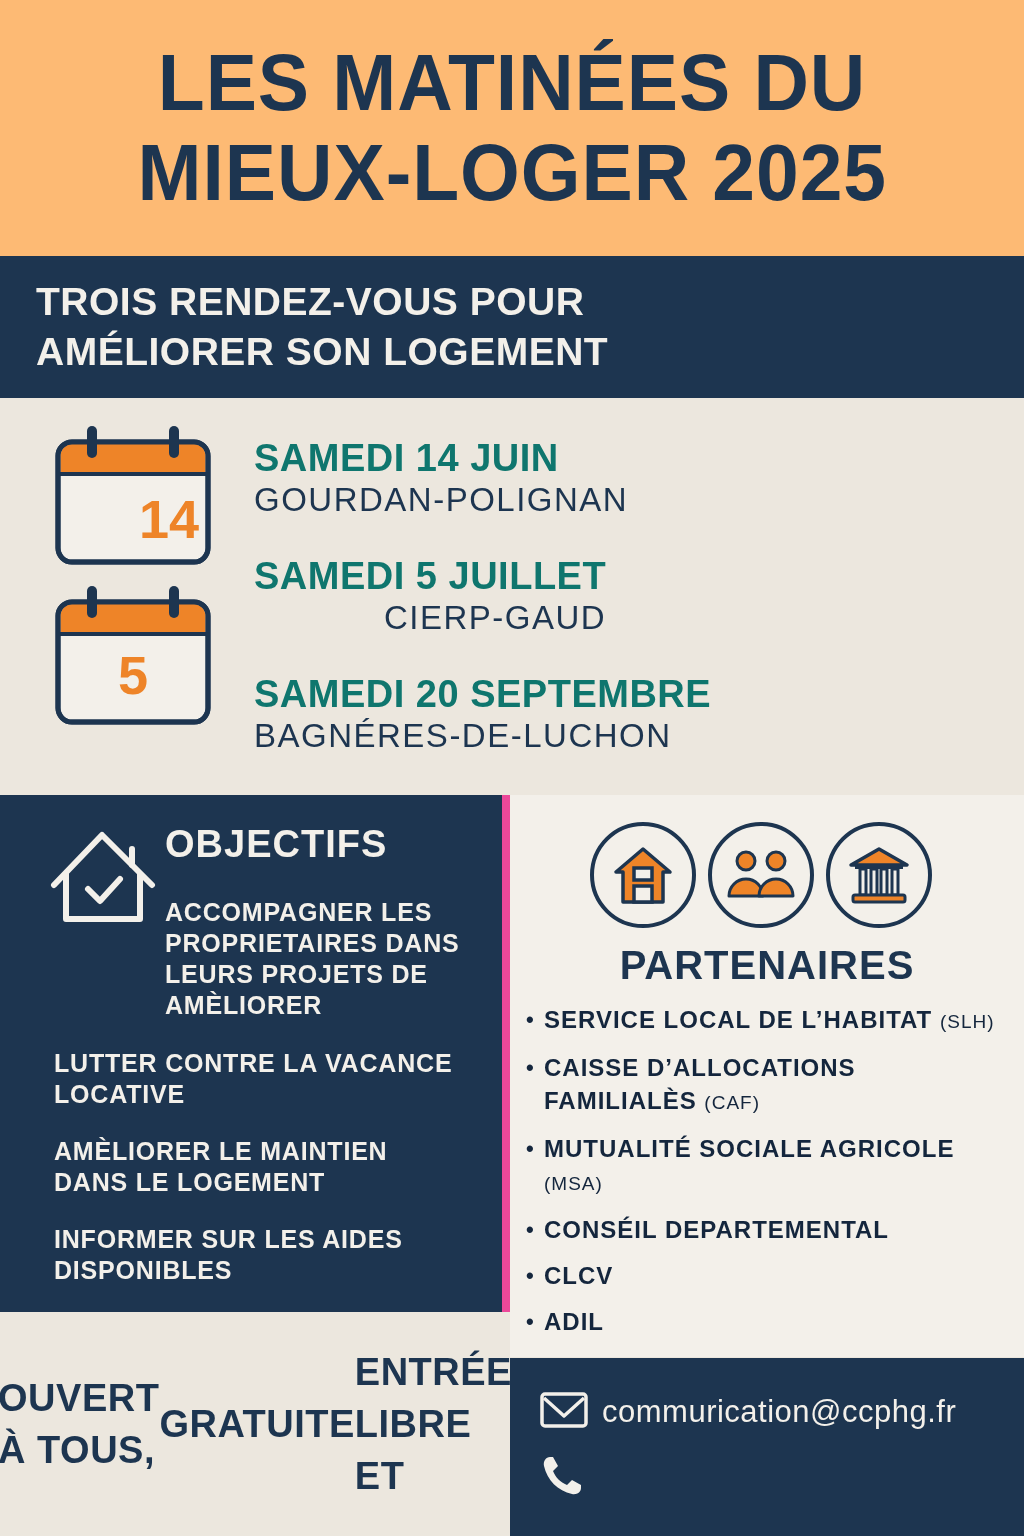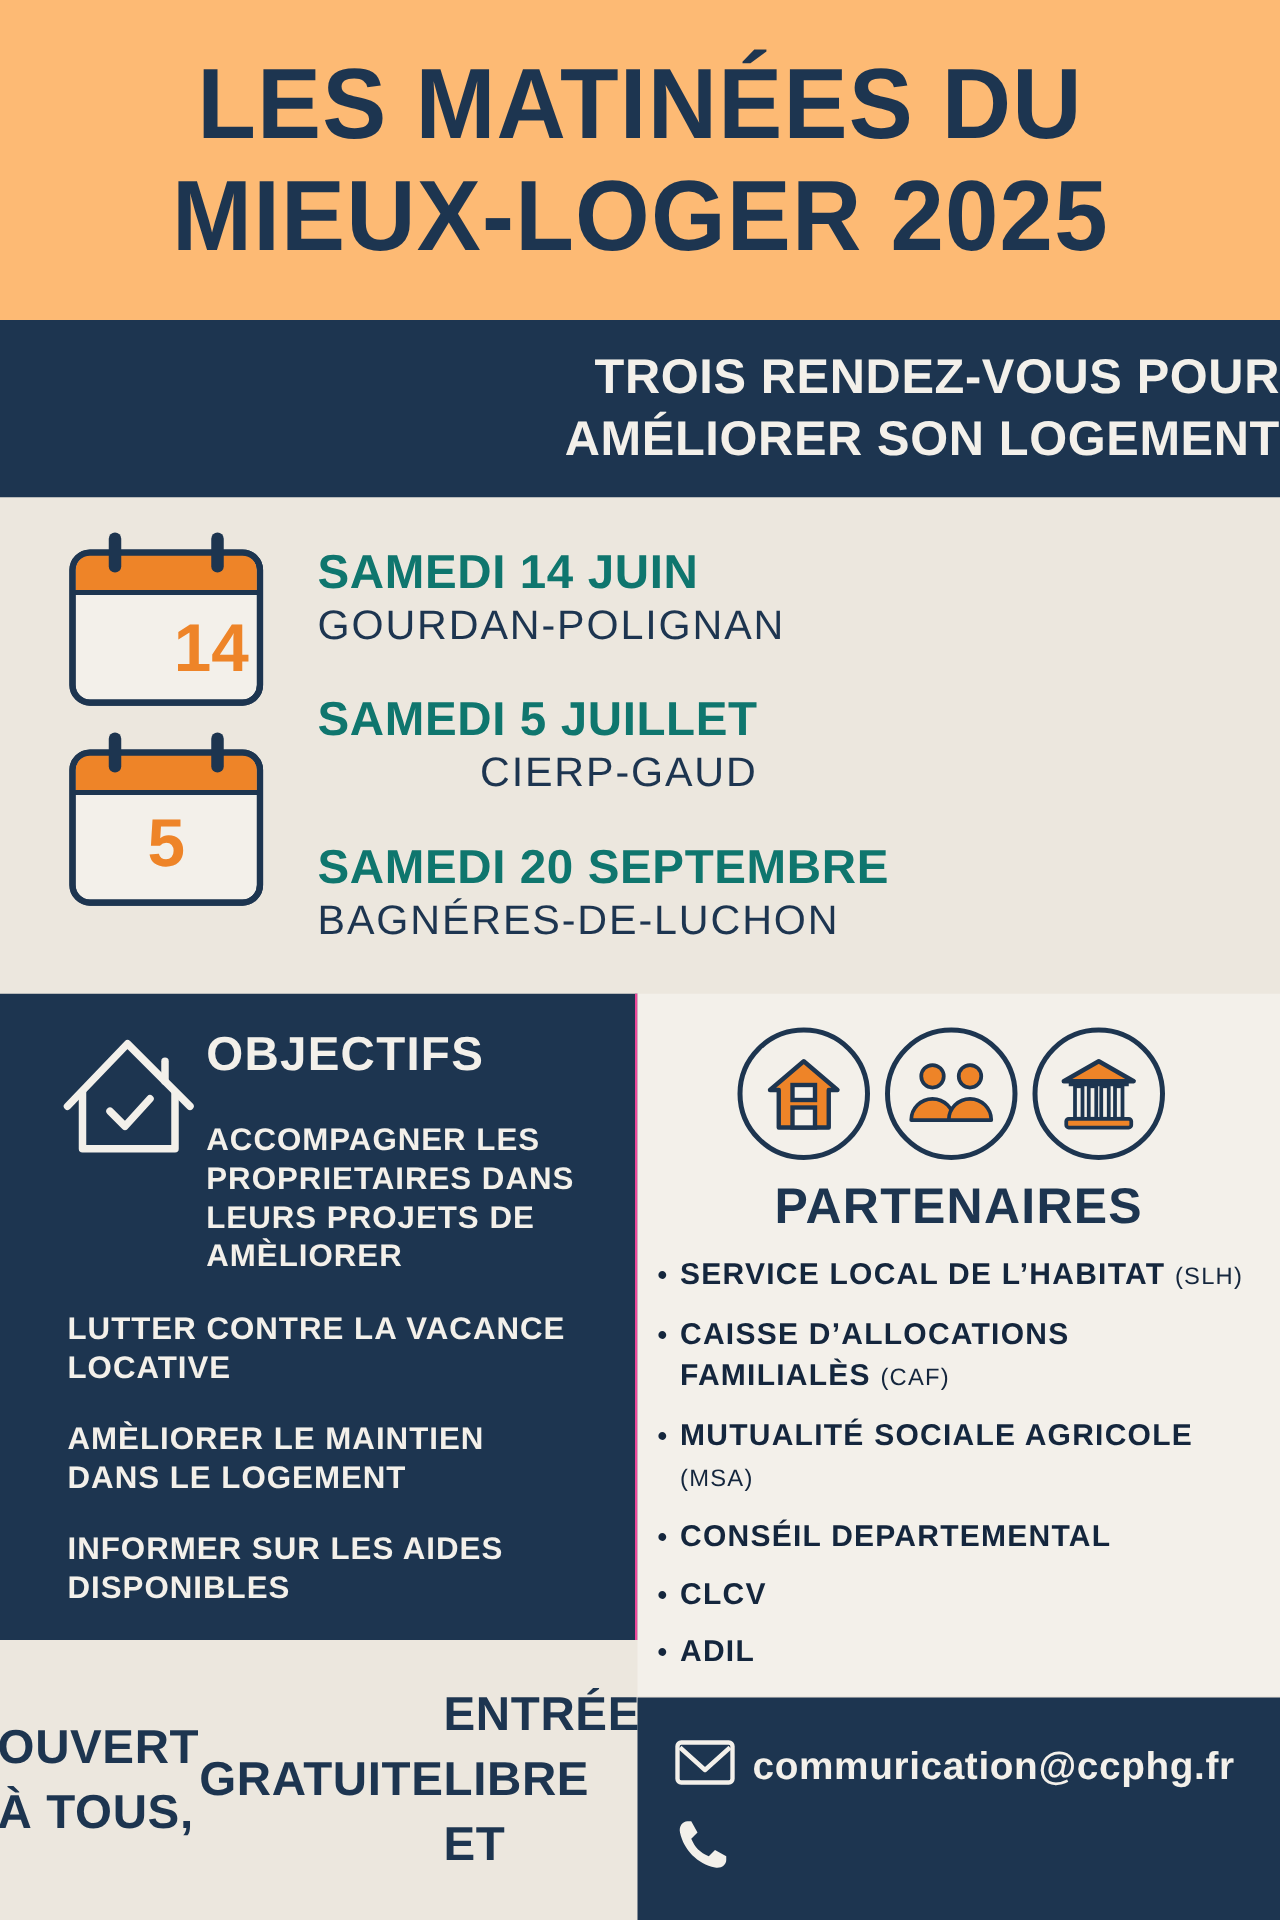--- a/index.html
+++ b/index.html
@@ -15,42 +15,42 @@
     position:absolute; left:0; top:0; width:1024px; height:256px;
     background:#fdba74;
     display:flex; flex-direction:column; align-items:center; justify-content:center;
   }
   #title .line {
     font-weight:700; font-size:80px; line-height:90px; letter-spacing:1px;
     color:#1d3550; text-align:center; transform:scaleX(0.96);
   }
   #subtitle {
     position:absolute; left:0; top:256px; width:1024px; height:142px;
-    display:flex; flex-direction:column; align-items:flex-end; justify-content:center;
+    display:flex; flex-direction:column; align-items:flex-start; justify-content:center;
     padding-left:36px;
   }
   #subtitle .line {
     color:#f3f0ea; font-weight:700; font-size:39px; line-height:50px; letter-spacing:0.5px;
   }
   #dates {
     position:absolute; left:0; top:398px; width:1024px; height:396px; background:#ece7de;
   }
   .cal { position:absolute; left:55px; width:156px; }
   .cal svg { display:block; }
   .cal .num {
     position:absolute; left:0; width:156px; text-align:center;
     font-weight:700; color:#ee8428; font-size:54px;
   }
   .event { position:absolute; left:254px; }
   .event .day { font-weight:700; font-size:38px; line-height:44px; color:#0f766e; letter-spacing:0.5px; }
   .event .place { font-size:33px; line-height:40px; color:#1d3550; letter-spacing:1.5px; }
 
   #objectives {
     position:absolute; left:0; top:795px; width:510px; height:517px;
-    background:#1d3550; border-right:2px solid #ec4899;
+    background:#1d3550; border-right:8px solid #ec4899;
   }
   #objectives .heading {
     position:absolute; left:165px; top:28px; color:#f3f0ea;
     font-weight:700; font-size:38px; letter-spacing:1px;
   }
   #objectives .house { position:absolute; left:50px; top:30px; }
   .obj { position:absolute; color:#f3f0ea; font-weight:700; font-size:25px; line-height:31px; letter-spacing:0.8px; }
 
   #open {
     position:absolute; left:0; top:1312px; width:510px; height:224px;
@@ -76,21 +76,21 @@
     position:relative; padding-left:18px; font-weight:700; font-size:24px; line-height:33px;
     color:#14263d; letter-spacing:1px; margin-bottom:13px;
   }
   .plist li .bullet { position:absolute; left:0; top:0; font-size:22px; }
   .plist li .abbr { font-weight:400; font-size:19px; }
 
   #contact {
     position:absolute; left:510px; top:1358px; width:514px; height:178px; background:#1d3550;
   }
   .crow { position:absolute; left:30px; display:flex; align-items:center; gap:14px; }
-  .crow .txt { color:#f3f0ea; font-weight:700; font-size:31px; letter-spacing:0.5px; }
+  .crow .txt { color:#f3f0ea; font-weight:400; font-size:31px; letter-spacing:0.5px; }
 </style>
 </head>
 <body>
 
 <header id="title">
   <div class="line">LES MATINÉES DU</div>
   <div class="line">MIEUX-LOGER 2025</div>
 </header>
 
 <section id="subtitle" class="navy">

